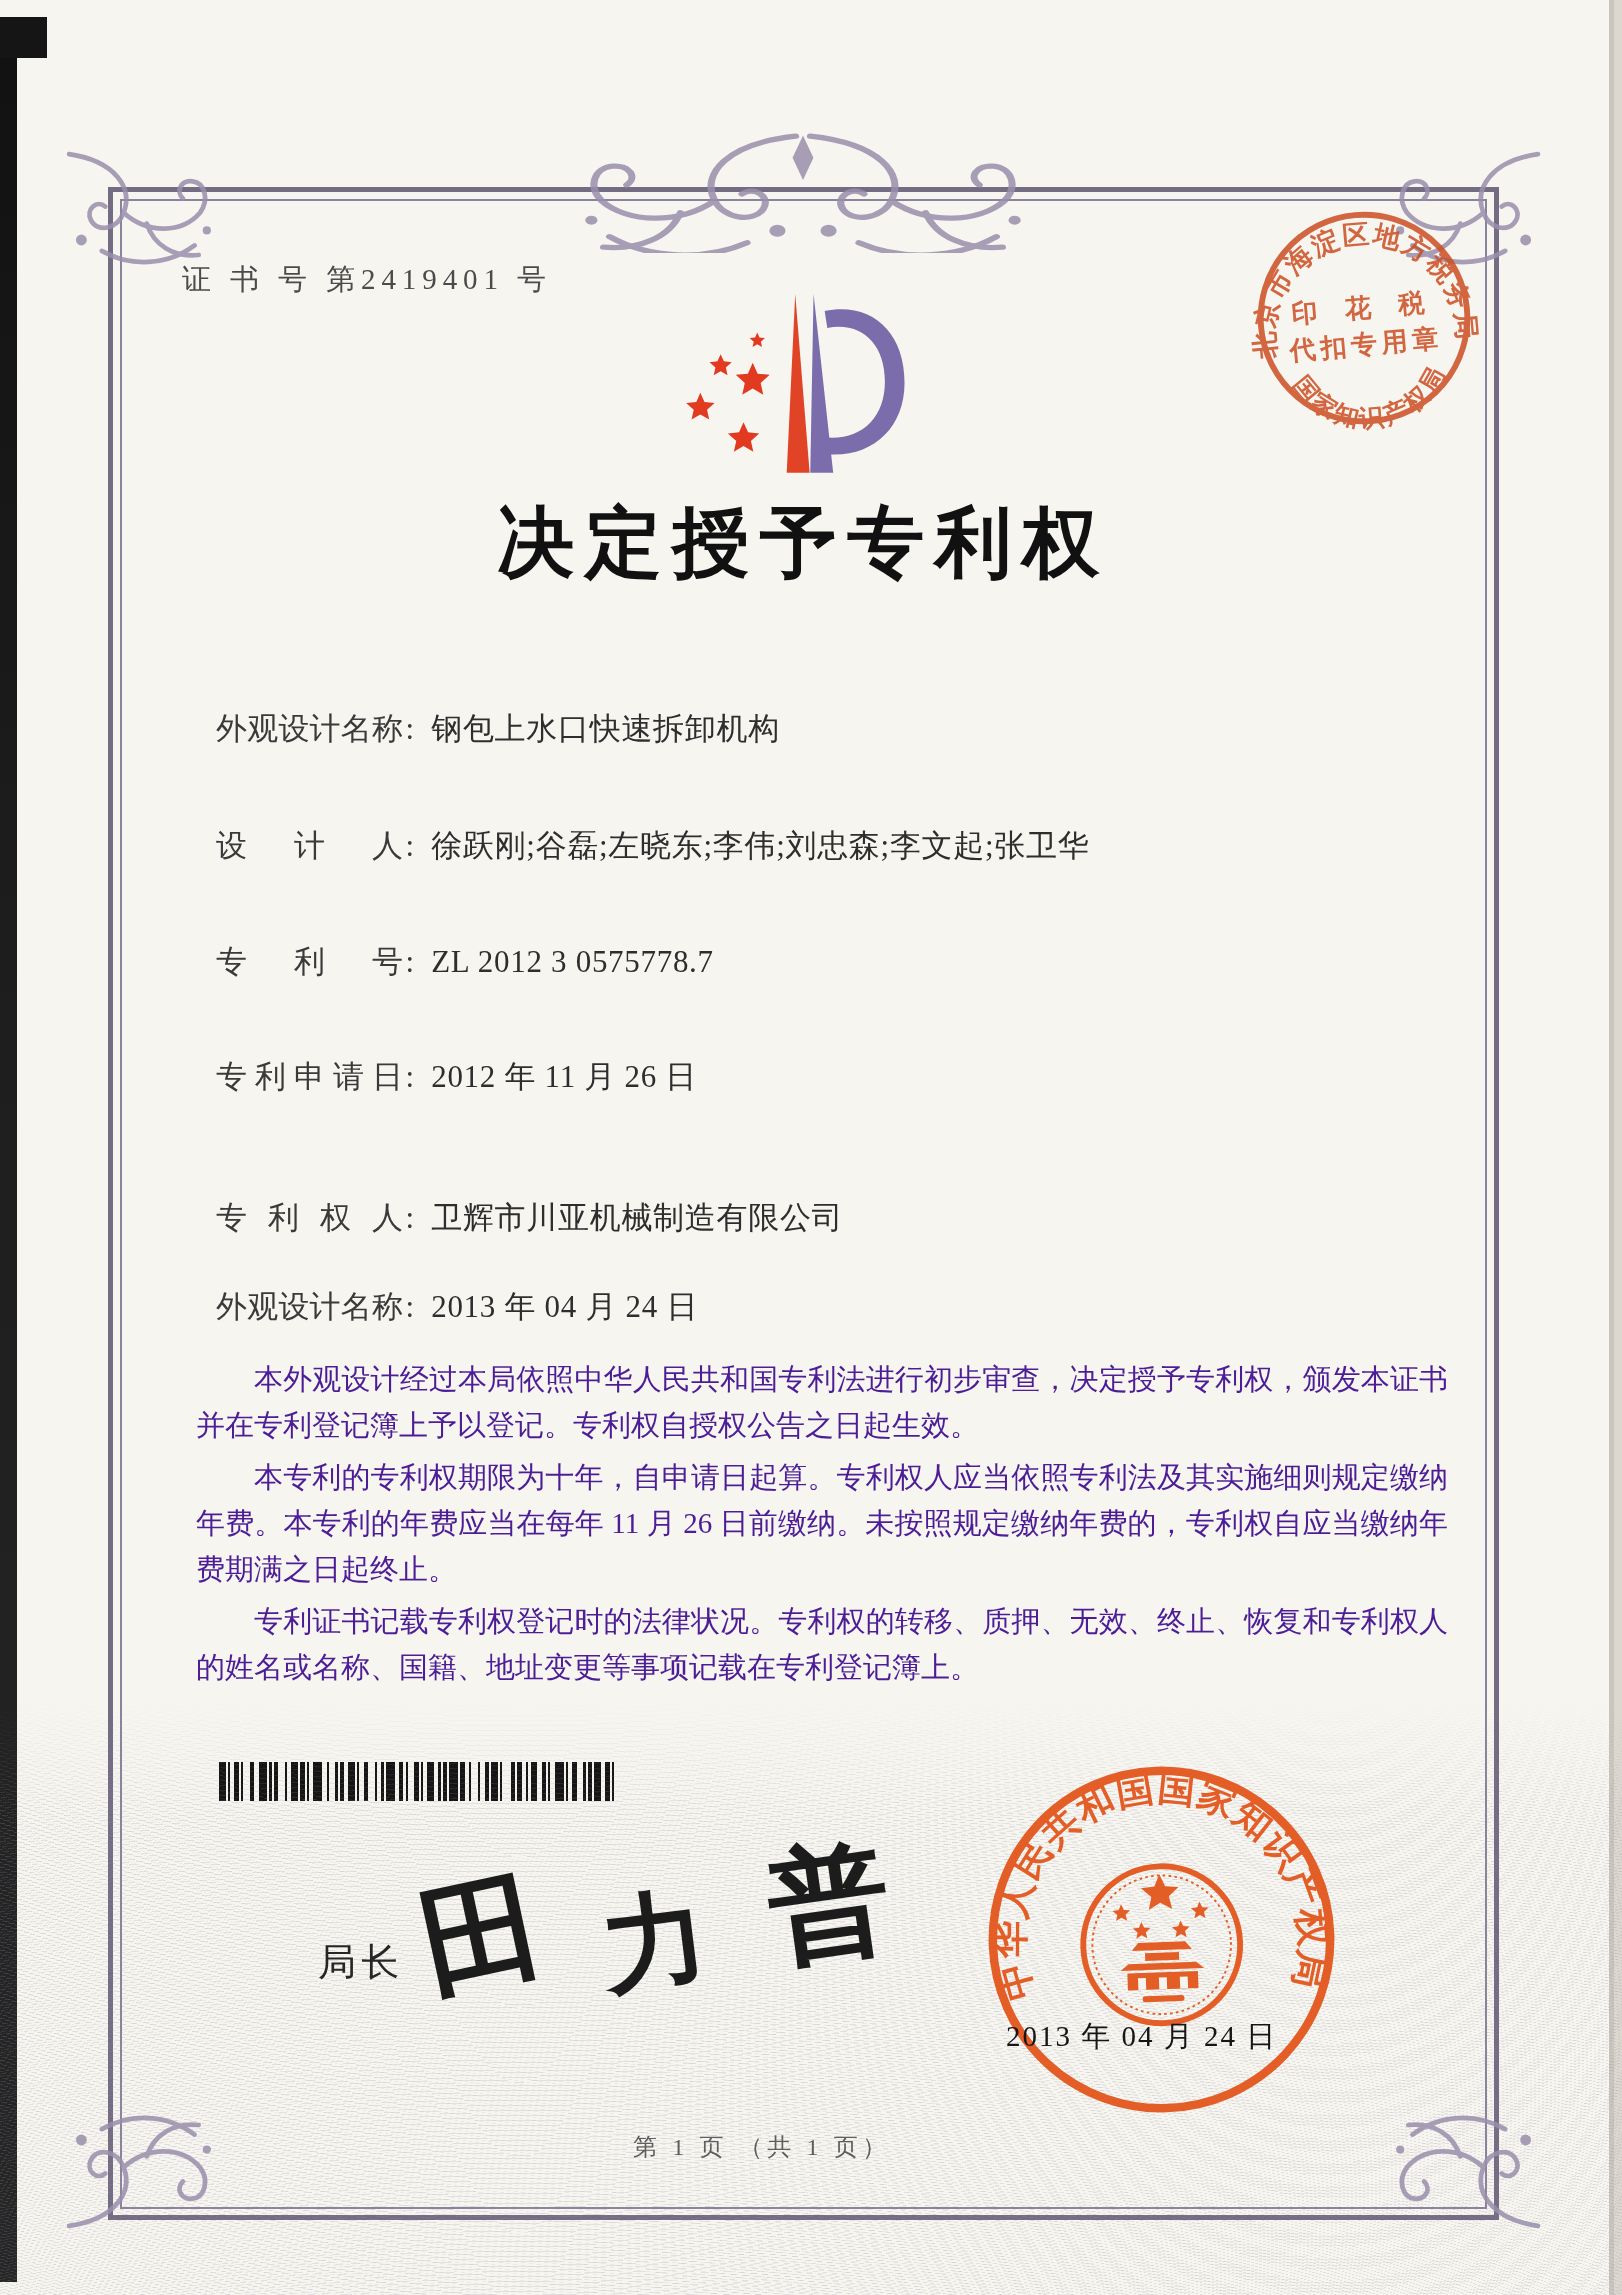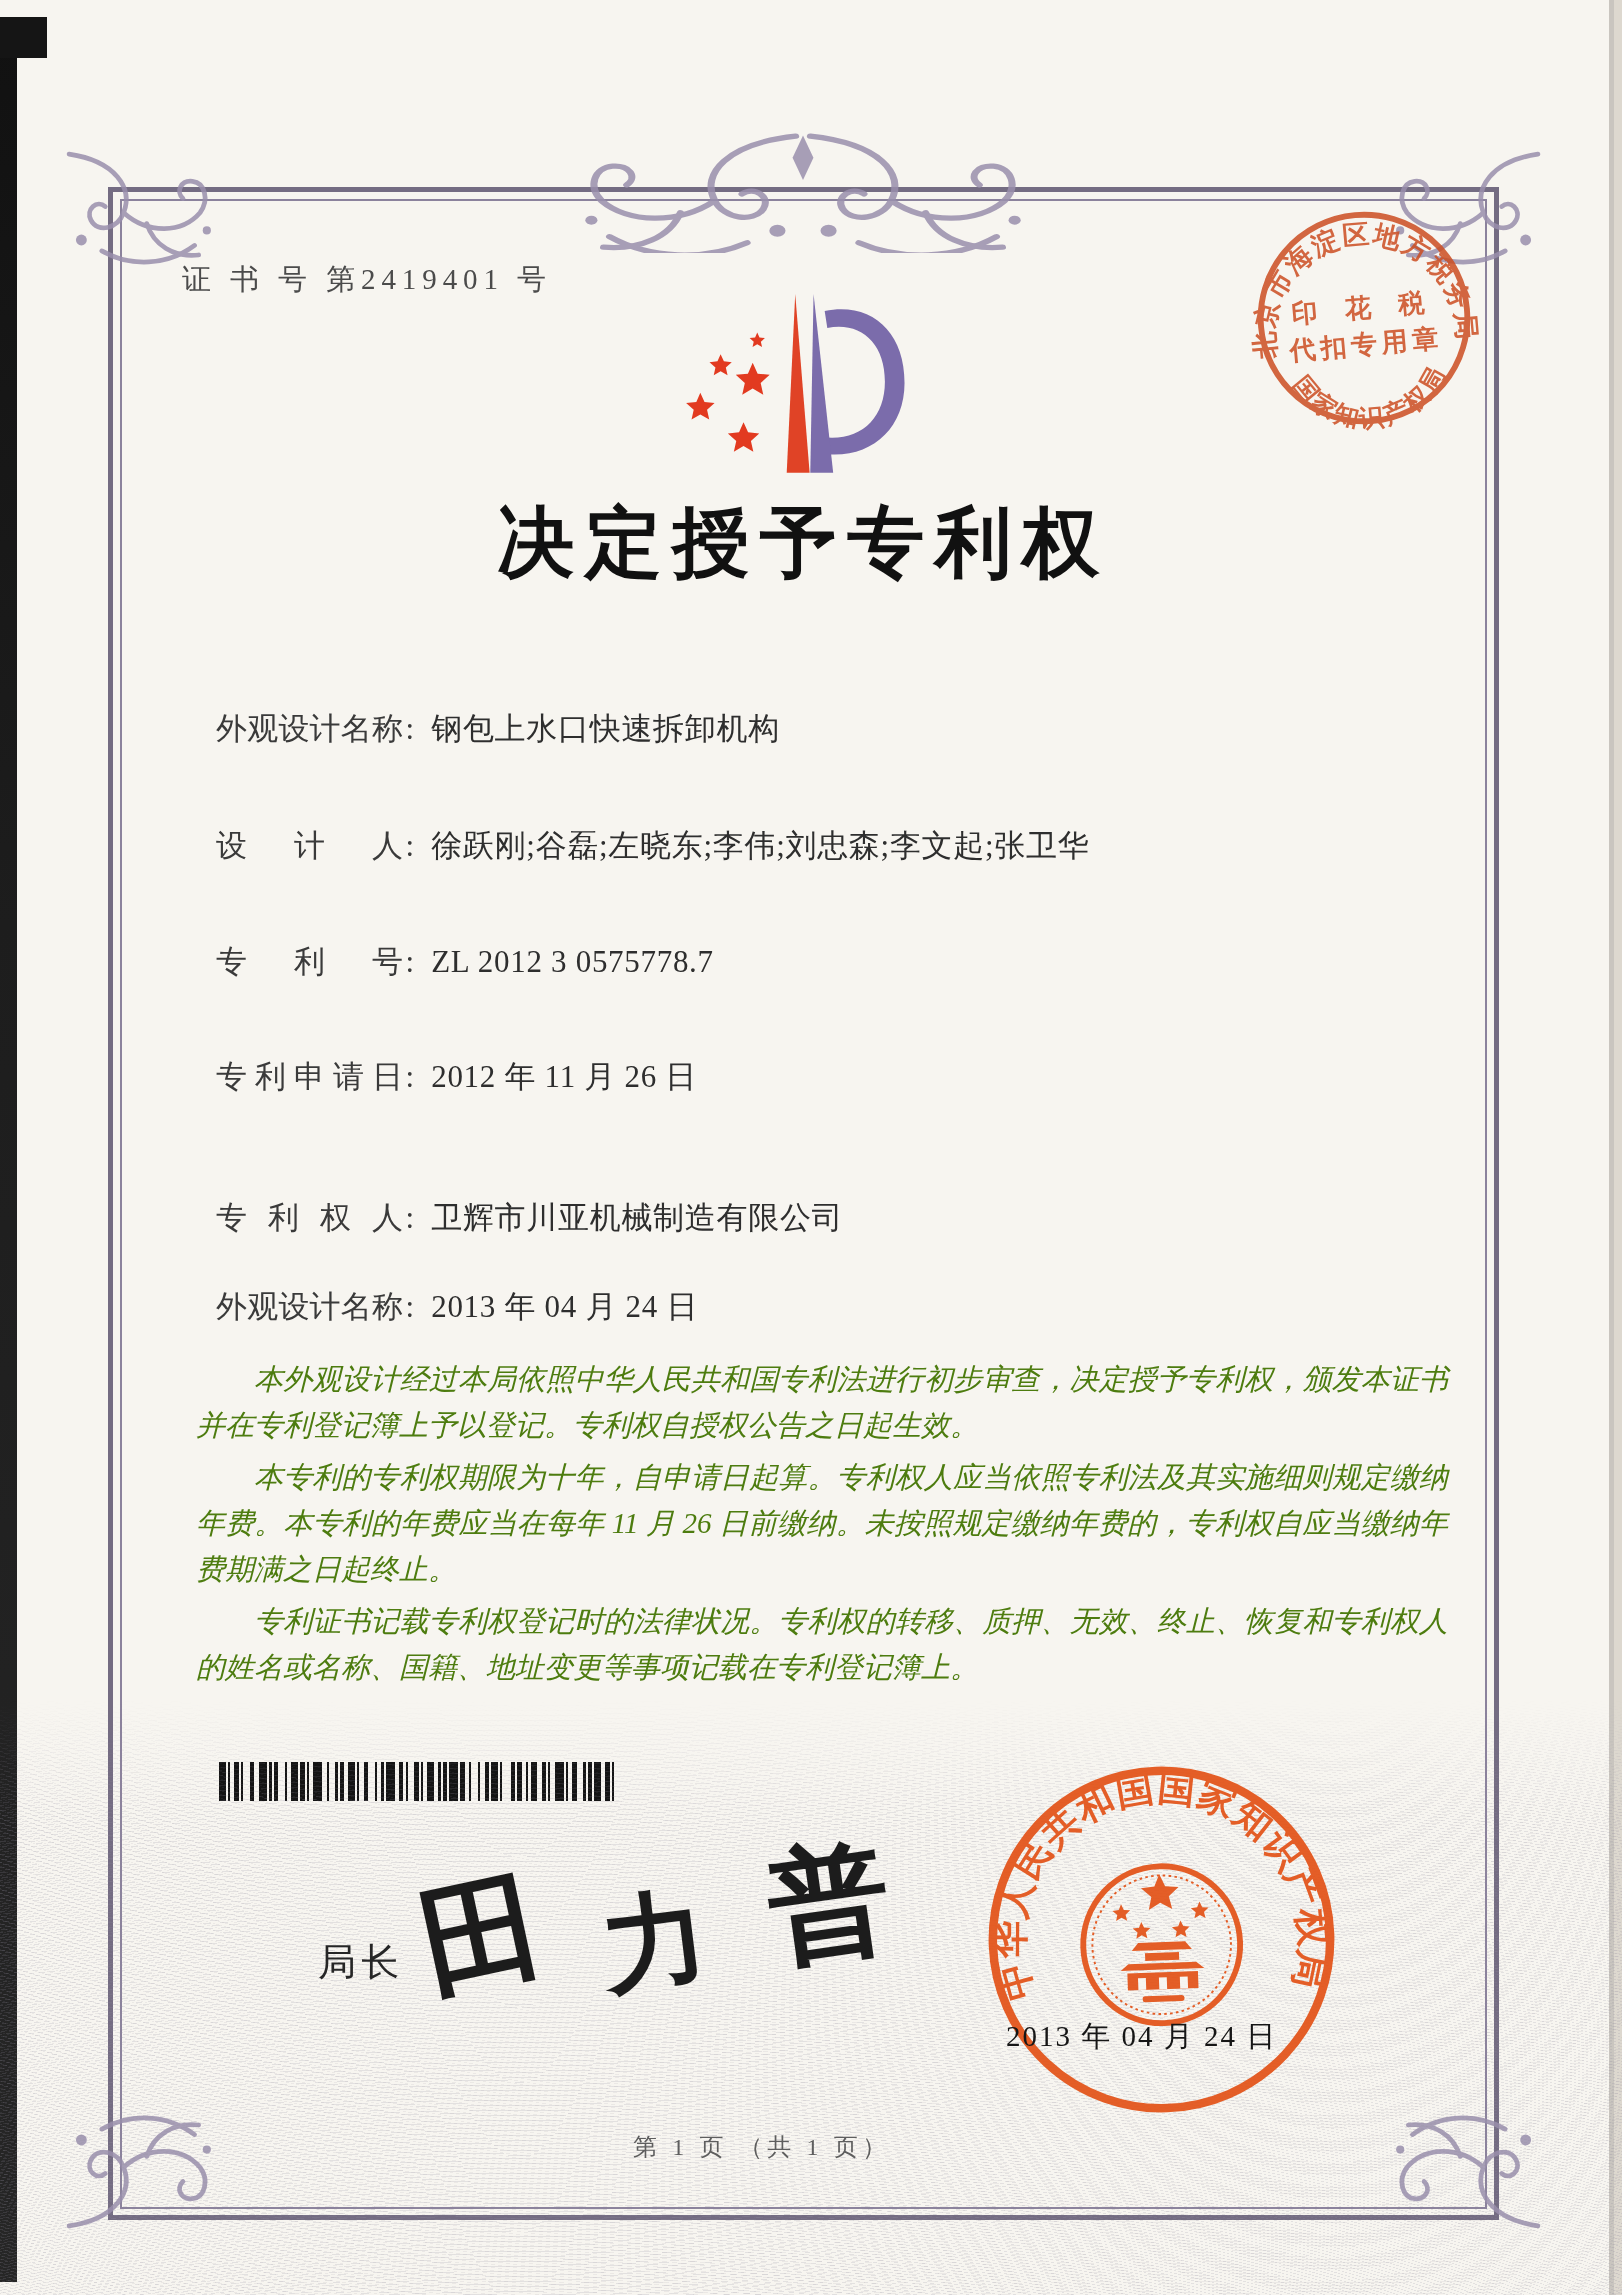--- a/index.html
+++ b/index.html
@@ -33,21 +33,21 @@
   .tax-stamp{position:absolute;left:1245px;top:199px;transform:rotate(-5deg);opacity:.85;}
   .tax-stamp text{fill:#cc4e22;font-family:"Liberation Serif",serif;font-weight:700;}
   .tax-stamp .ring{stroke:#cc4e22;stroke-width:9;fill:none;}
   
   .field{position:absolute;left:216px;font-size:31px;color:#333;white-space:nowrap;}
   .field .lab{display:inline-block;width:187px;text-align:justify;text-align-last:justify;color:#3a3a3a;}
   .field .colon{margin-left:2.6px;color:#3a3a3a;}
   .field .val{margin-left:17px;letter-spacing:0.7px;color:#2e2e2e;}
   
   .body-text{position:absolute;left:196px;top:1357px;width:1252px;font-size:29px;line-height:1.58;
-             text-align:justify;color:#4d7c0f;font-style:italic;}
+             text-align:justify;color:#4c1d95;}
   .body-text p{margin:0 0 6.5px 0;text-indent:2em;}
   
   .barcode{position:absolute;left:219px;top:1762px;width:402px;height:39px;overflow:hidden;
            white-space:nowrap;font-size:0;}
   
   .sig-label{position:absolute;left:318px;top:1937px;font-size:38px;letter-spacing:5.2px;color:#262626;}
   .signature{position:absolute;left:419px;top:1836px;font-size:121px;font-weight:700;color:#1c1c1c;
              transform:rotate(-3deg);white-space:nowrap;}
   .signature span{display:inline-block;}
   .signature span:nth-child(1){transform:rotate(-9deg) translateY(9.2px);}

